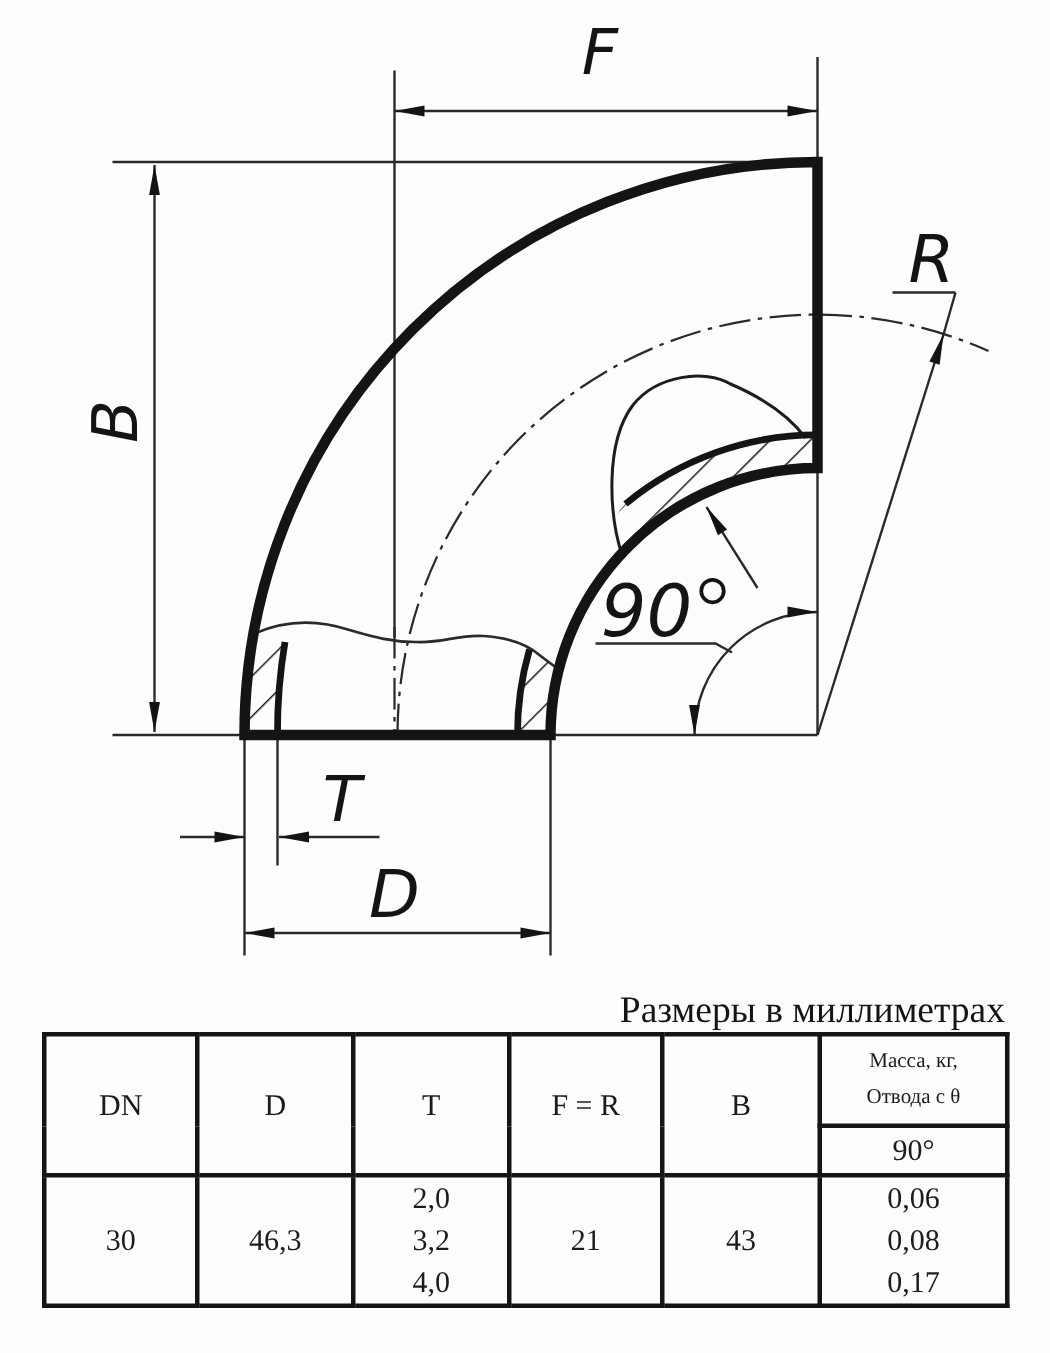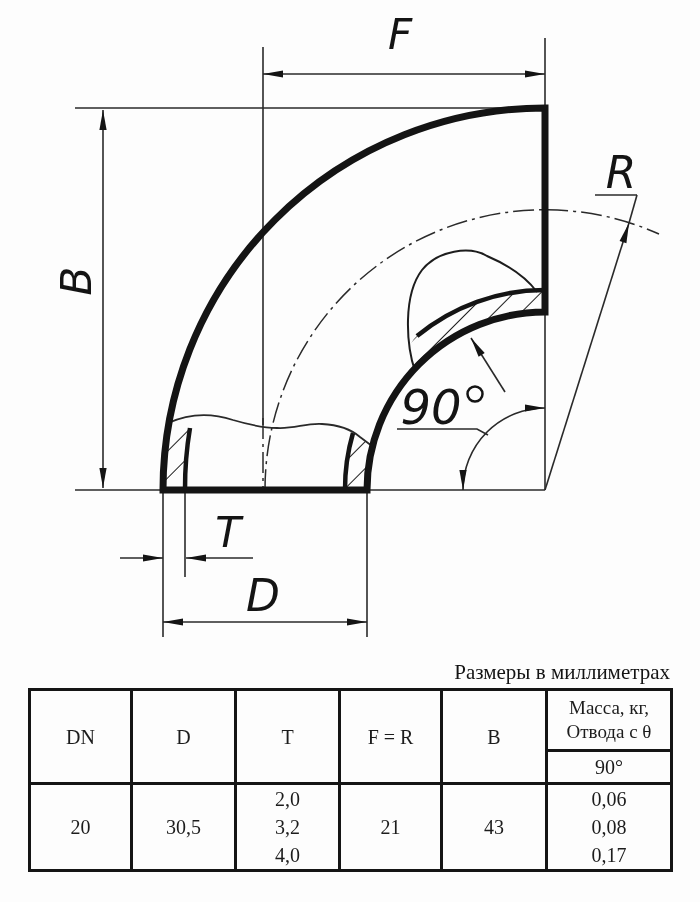--- a/index.html
+++ b/index.html
@@ -22,27 +22,27 @@
 
   
   #dims-table {
     position:absolute; left:28px; top:688px;
     border-collapse:collapse; table-layout:fixed;
     width:642px; height:178px;
     font-family:"Liberation Serif", serif;
     font-size:20px; color:#1c1c1c; text-align:center;
   }
   #dims-table td { border:3px solid #151515; padding:0; vertical-align:middle; line-height:26px; }
-  #dims-table .mass-hdr { font-size:19px; line-height:24px; vertical-align:top; padding-top:5px; }
+  #dims-table .mass-hdr { font-size:14px; line-height:24px; vertical-align:top; padding-top:5px; }
   #dims-table .sub90 { height:30px; line-height:24px;font-family:Liberation Serif, serif; }
   #dims-table .multi span { display:block; line-height:28px; }
   .caption {
     position:absolute; right:30px; top:660px;
     font-family:"Liberation Serif", serif;
-    font-size:21px; color:#141414; white-space:nowrap;
+    font-size:25px; color:#141414; white-space:nowrap;
   }
 </style>
 </head>
 <body>
 
 <div id="stage">
 
   <svg id="drawing" width="700" height="660" viewBox="0 0 700 660">
     <defs>
       <marker id="ah" markerUnits="userSpaceOnUse" markerWidth="22" markerHeight="12" refX="21" refY="6" orient="auto-start-reverse">
@@ -143,22 +143,22 @@
         <td rowspan="2">B</td>
         <td class="mass-hdr">
           <div>Масса, кг,</div>
           <div>Отвода с θ</div>
         </td>
       </tr>
       <tr style="height:30px;">
         <td class="sub90">90°</td>
       </tr>
       <tr style="height:87px;">
-        <td>20</td>
-        <td>30,5</td>
+        <td>30</td>
+        <td>46,3</td>
         <td class="multi">
           <span>2,0</span>
           <span>3,2</span>
           <span>4,0</span>
         </td>
         <td>21</td>
         <td>43</td>
         <td class="multi">
           <span>0,06</span>
           <span>0,08</span>

